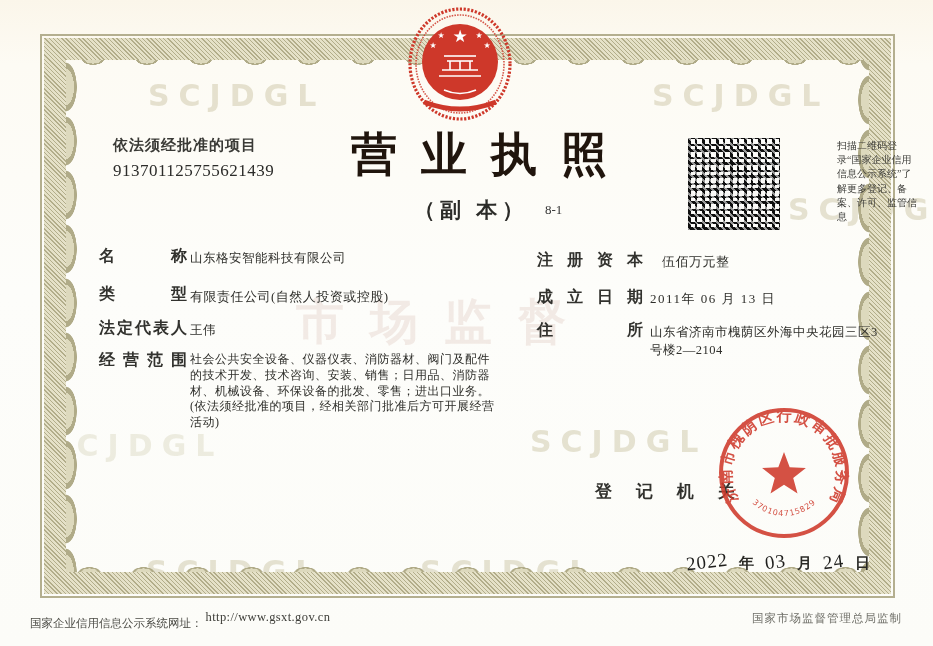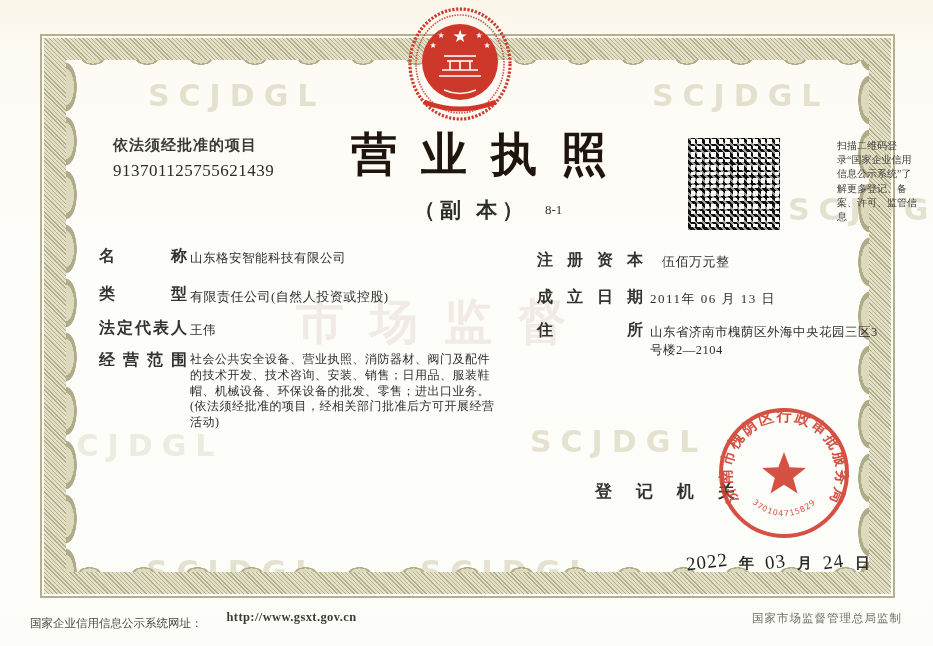--- a/index.html
+++ b/index.html
@@ -68,22 +68,22 @@
   .reg-label{position:absolute;left:595px;top:480px;z-index:3;font-family:"DejaVu Sans",sans-serif;
              font-weight:700;font-size:17px;letter-spacing:9px;color:#32322e;white-space:nowrap;}
   .seal{position:absolute;left:704px;top:400px;width:160px;height:150px;z-index:4;opacity:.88;}
   .date-row{position:absolute;left:686px;top:551px;z-index:5;white-space:nowrap;color:#1f1f1d;}
   .date-row .num{display:inline-block;font-size:19px;transform:rotate(-7deg);letter-spacing:1px;}
   .date-row .unit{display:inline-block;font-family:"DejaVu Sans",sans-serif;font-weight:700;
                   font-size:15px;margin:0 7px;color:#2a2a26;}
 
   
   .footer-left{position:absolute;left:30px;top:616px;z-index:3;font-size:11.5px;color:#4a4a44;white-space:nowrap;}
-  .footer-url{display:inline-block;font-weight:700;font-size:12.5px;position:relative;top:-6px;
-              margin-left:24px;letter-spacing:.4px;color:#3d3d38;}
+  .footer-url{display:inline-block;font-weight:400;font-size:12.5px;position:relative;top:-6px;
+              margin-left:3px;letter-spacing:.4px;color:#3d3d38;}
   .footer-mid{position:absolute;left:433px;top:601px;z-index:3;font-size:10.5px;line-height:1.55;color:#8e8e7f;}
   .footer-right{position:absolute;left:752px;top:611px;z-index:3;font-size:11.5px;color:#6f6f68;letter-spacing:1px;white-space:nowrap;}
 </style>
 </head>
 <body>
 
 <div class="page">
 
   <div class="wm" style="left:148px;top:78px">SCJDGL</div>
   <div class="wm" style="left:652px;top:78px">SCJDGL</div>
@@ -133,21 +133,21 @@
   <div class="qr"></div>
   <div class="qr-caption">扫描二维码登录“国家企业信用信息公示系统”了解更多登记、备案、许可、监管信息</div>
 
   <div class="f-label lbl-name">名称</div>
   <div class="f-value val-name">山东格安智能科技有限公司</div>
   <div class="f-label lbl-type">类型</div>
   <div class="f-value val-type">有限责任公司(自然人投资或控股)</div>
   <div class="f-label lbl-legal">法定代表人</div>
   <div class="f-value val-legal">王伟</div>
   <div class="f-label lbl-scope">经营范围</div>
-  <div class="f-value val-scope">社会公共安全设备、营业执照、消防器材、阀门及配件的技术开发、技术咨询、安装、销售；日用品、服装鞋帽、机械设备、环保设备的批发、零售；进出口业务。(依法须经批准的项目，经相关部门批准后方可开展经营活动)</div>
+  <div class="f-value val-scope">社会公共安全设备、仪器仪表、消防器材、阀门及配件的技术开发、技术咨询、安装、销售；日用品、消防器材、机械设备、环保设备的批发、零售；进出口业务。(依法须经批准的项目，经相关部门批准后方可开展经营活动)</div>
 
   <div class="f-label lbl-capital">注册资本</div>
   <div class="f-value val-capital">伍佰万元整</div>
   <div class="f-label lbl-estab">成立日期</div>
   <div class="f-value val-estab">2011年 06 月 13 日</div>
   <div class="f-label lbl-addr">住所</div>
   <div class="f-value val-addr">山东省济南市槐荫区外海中央花园三区3号楼2—2104</div>
 
   <div class="reg-label">登 记 机 关</div>
   <svg class="seal" viewBox="0 0 160 150">

